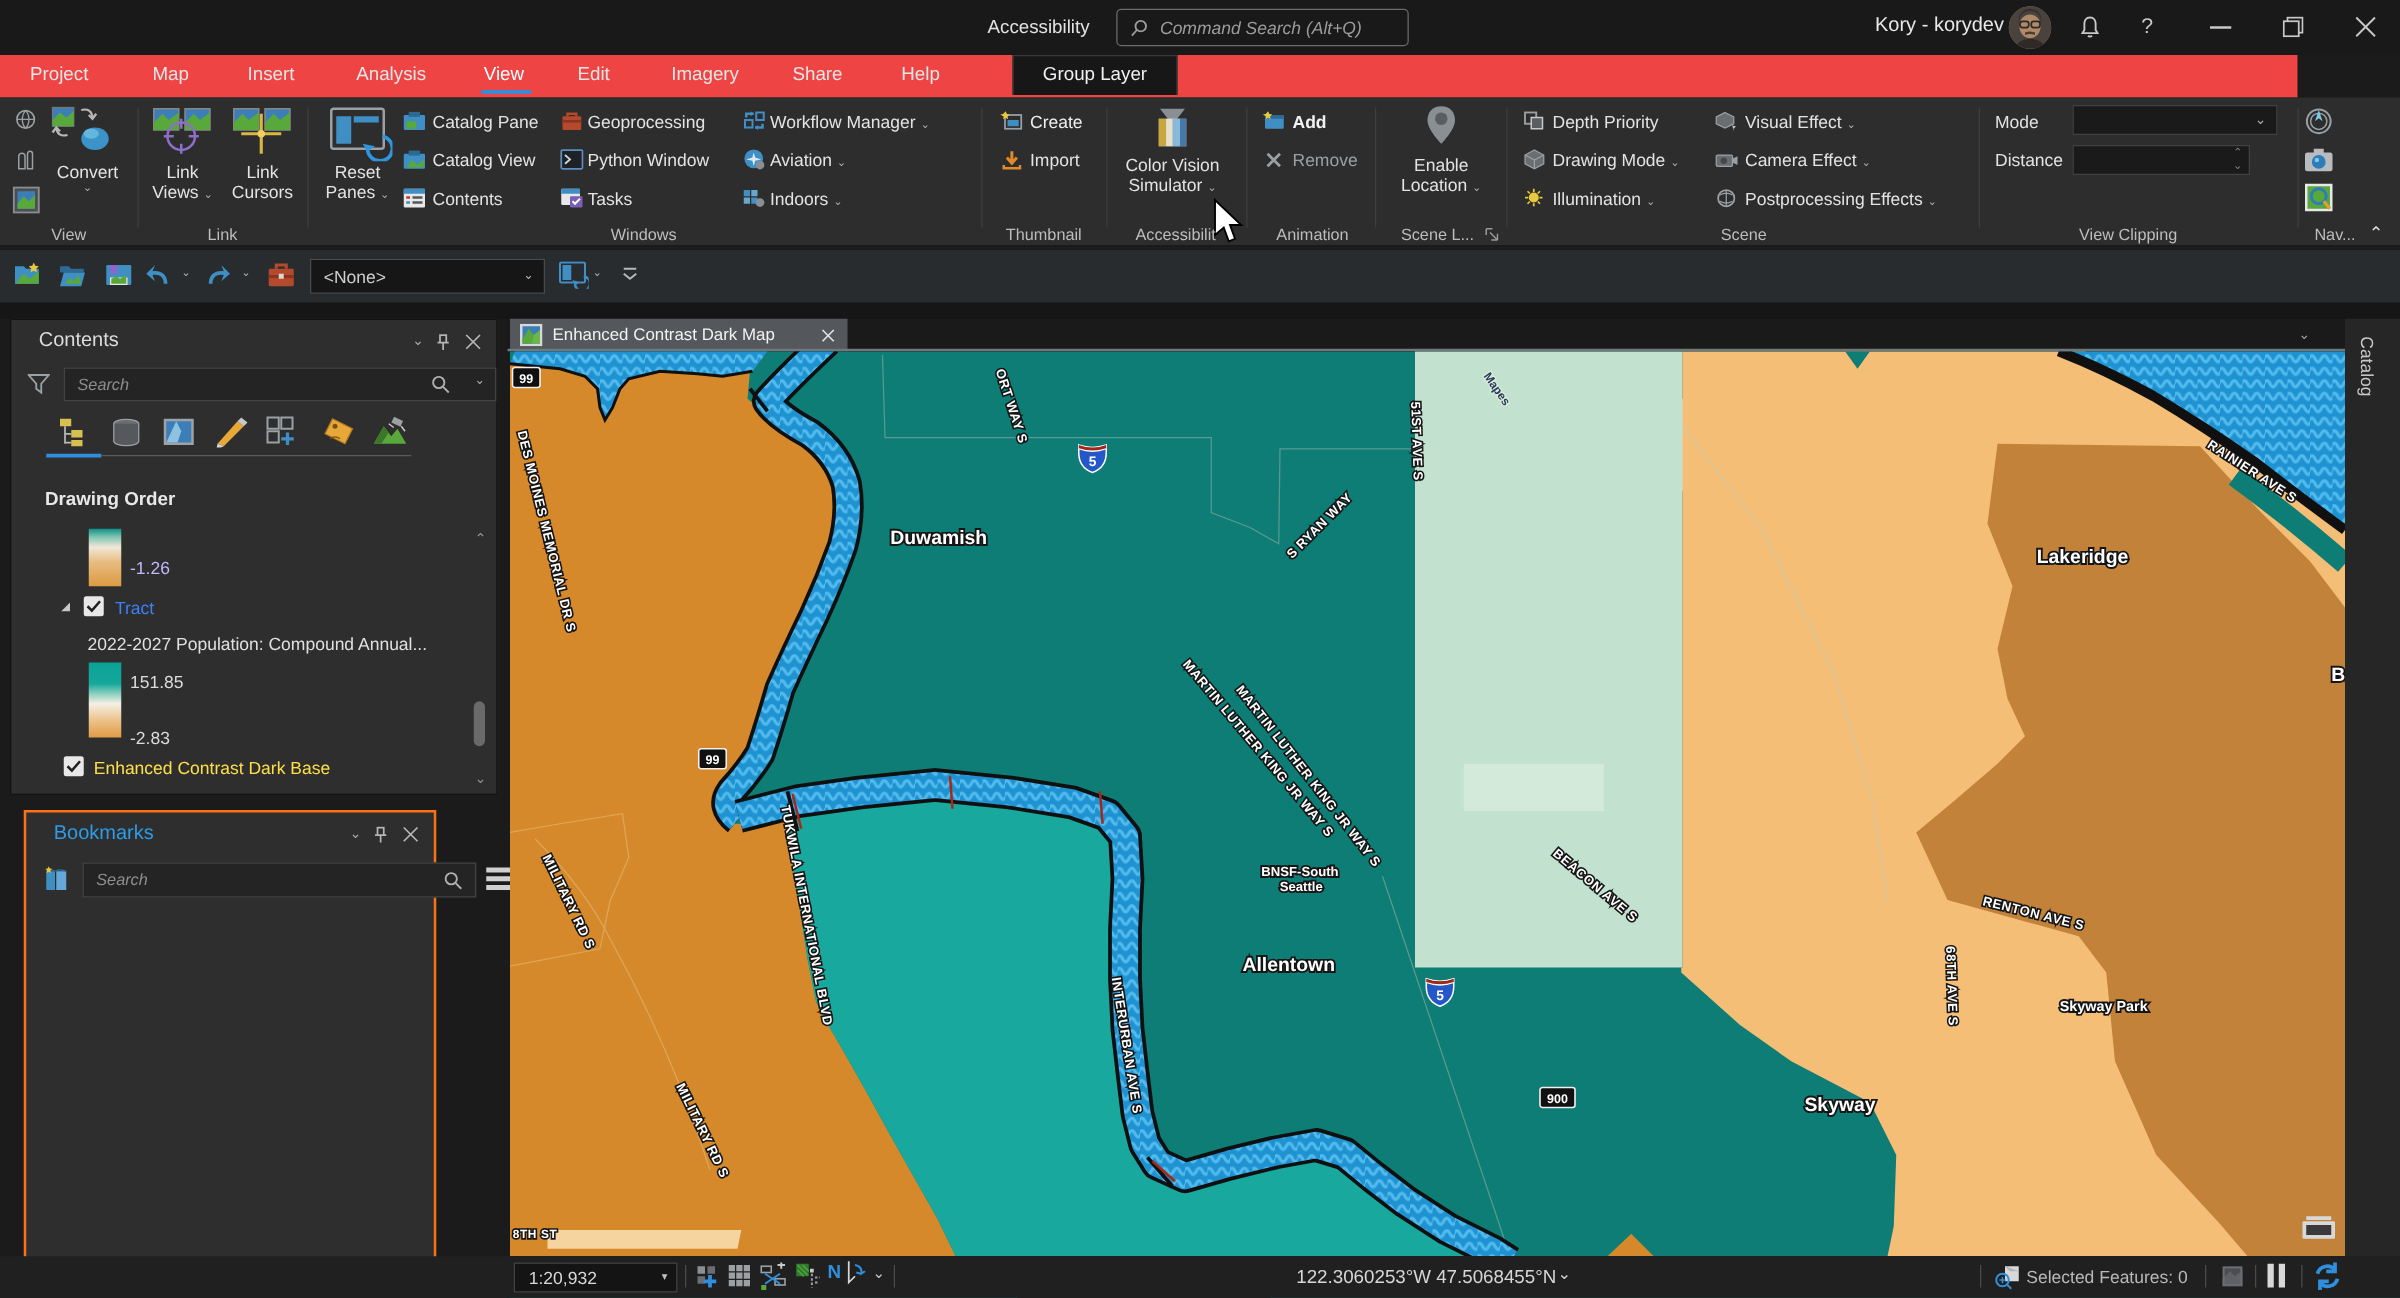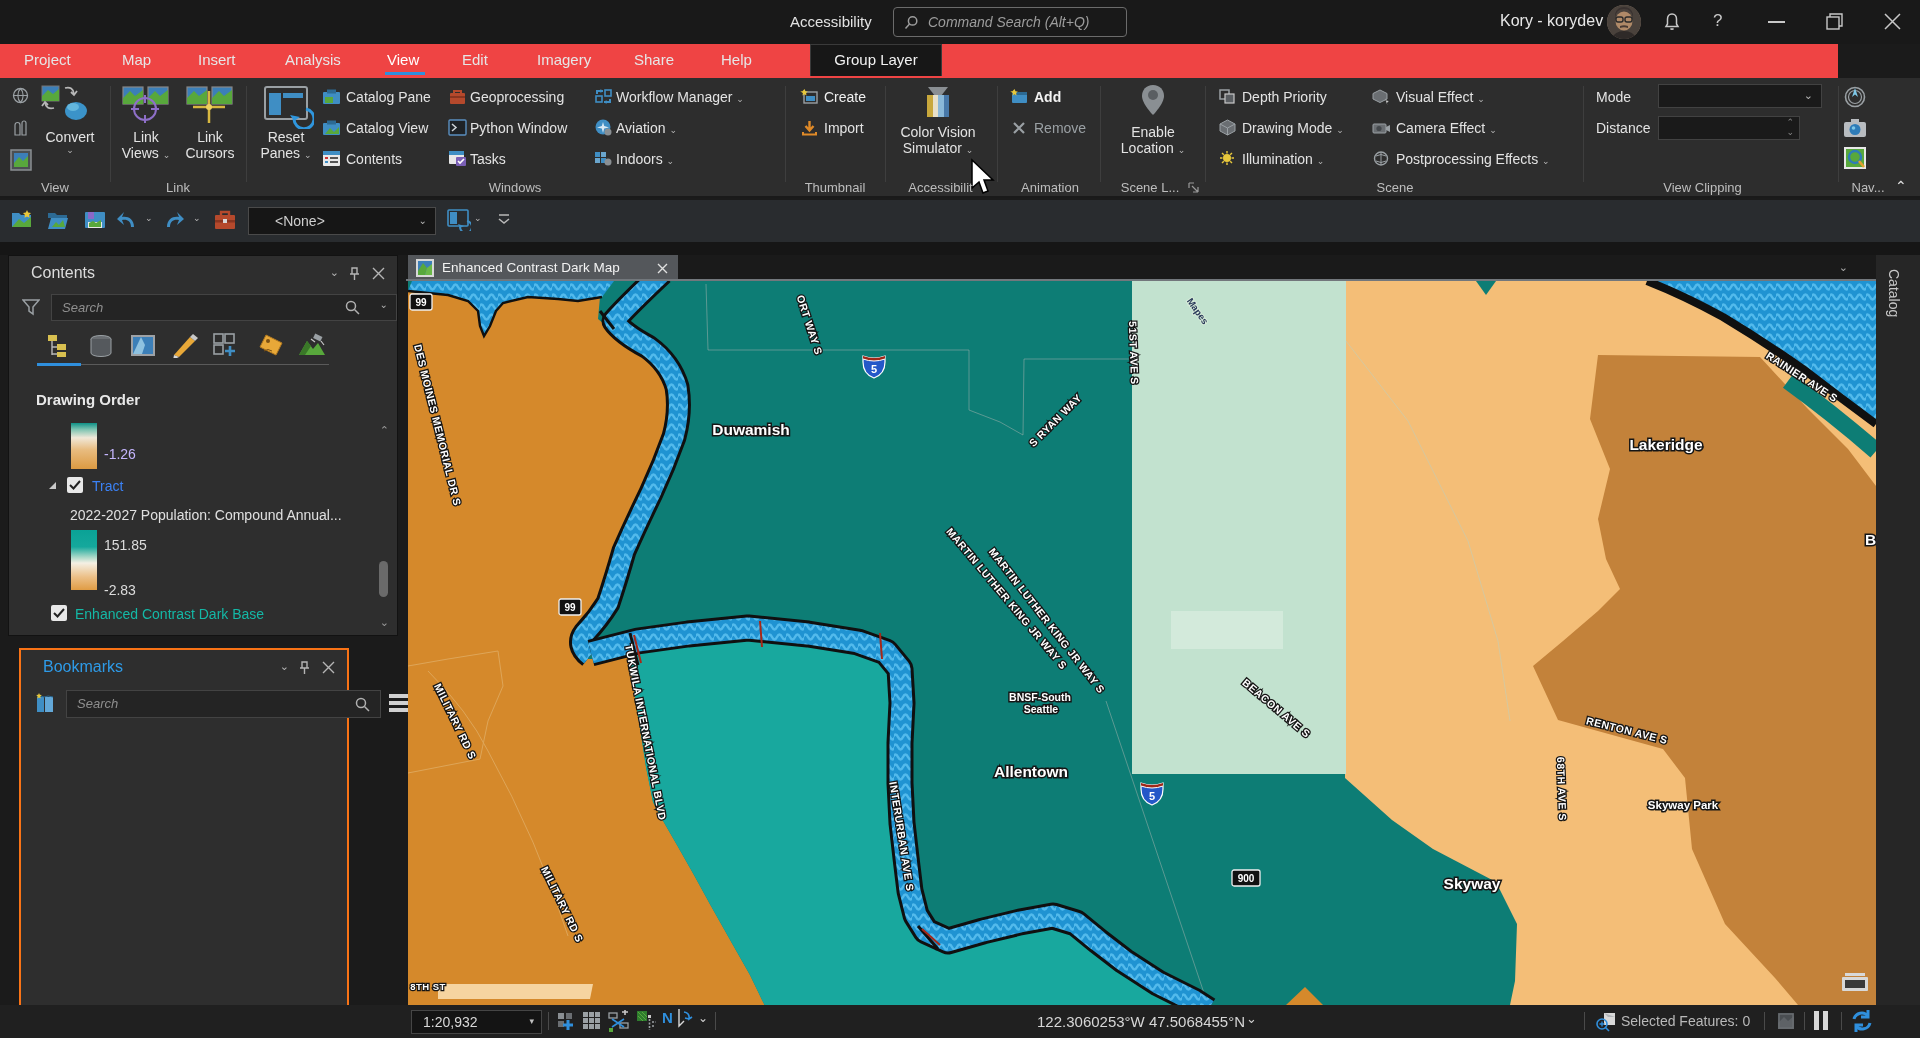--- a/index.html
+++ b/index.html
@@ -364,21 +364,21 @@
   <svg class="abs" style="left:163px;top:11px" width="22" height="18" viewBox="0 0 22 18">
       <path d="M4 16 C4 8 10 5 16 6 L14 1 L21 8 L14 14 L16 9 C11 8 7 10 7 16 Z" fill="#3f8ec4"></path>
     </svg>
   <div class="abs carr" style="left:193px;top:13px;">⌄</div>
   <svg class="abs" style="left:214px;top:9px" width="22" height="22" viewBox="0 0 22 22">
       <rect x="1" y="6" width="20" height="14" rx="1" fill="#b5492c"></rect>
       <path d="M7 6 V3 h8 v3" fill="none" stroke="#b5492c" stroke-width="2.4"></path>
       <rect x="1" y="11" width="20" height="2.5" fill="#8a3520"></rect>
       <rect x="9" y="10" width="4" height="4" fill="#d8d8d8"></rect>
     </svg>
-  <div class="abs" style="left:248px;top:7px;width:188px;height:28px;background:#161616;border:1px solid #4a4a4a;color:#cfcfcf;font-size:14px;line-height:26px;padding-left:26px;">&lt;None&gt;<span style="position:absolute;right:8px;top:0px;color:#b8b8b8;font-size:10px;">⌄</span></div>
+  <div class="abs" style="left:248px;top:7px;width:188px;height:28px;background:#161616;border:1px solid #4a4a4a;color:#cfcfcf;font-size:14px;line-height:26px;padding-left:10px;">&lt;None&gt;<span style="position:absolute;right:8px;top:0px;color:#b8b8b8;font-size:10px;">⌄</span></div>
   <svg class="abs" style="left:447px;top:9px" width="24" height="22" viewBox="0 0 24 22">
       <rect x="1" y="1" width="20" height="16" rx="1" fill="none" stroke="#3f8ec4" stroke-width="1.6"></rect>
       <rect x="3" y="3" width="7" height="12" fill="#3f8ec4"></rect>
       <path d="M20 12 a6 6 0 1 1 -7 6" fill="none" stroke="#3f8ec4" stroke-width="2"></path>
       <path d="M11 15 l2 4 l4 -2" fill="#3f8ec4"></path>
     </svg>
   <div class="abs carr" style="left:474px;top:13px;">⌄</div>
   <svg class="abs" style="left:496px;top:13px" width="16" height="16" viewBox="0 0 16 16">
       <path d="M3 2 H13 M3 6 L8 10 L13 6" fill="none" stroke="#b8b8b8" stroke-width="1.6"></path>
     </svg>
@@ -458,21 +458,21 @@
   <div class="abs" style="left:83px;top:222px;font-size:14px;color:#3b82f6;">Tract</div>
   <div class="abs" style="left:61px;top:251px;font-size:14px;color:#e0e0e0;width:340px;white-space:nowrap;overflow:hidden;">2022-2027 Population: Compound Annual...</div>
 
   <div class="abs" style="left:62px;top:274px;width:26px;height:60px;background:linear-gradient(#0aa296,#15a89c 28%,#a8d8c8 45%,#f4f0e4 55%,#ecc088 78%,#e09c44);"></div>
   <div class="abs" style="left:95px;top:281px;font-size:14px;color:#dcdcdc;">151.85</div>
   <div class="abs" style="left:95px;top:326px;font-size:14px;color:#dcdcdc;">-2.83</div>
 
   <div class="abs" style="left:42px;top:349px;width:16px;height:16px;background:#e8e8e8;border-radius:2px;"><svg width="16" height="16" viewBox="0 0 16 16">
         <path d="M3 8 l3.5 3.5 L13 4" fill="none" stroke="#222" stroke-width="2"></path>
       </svg></div>
-  <div class="abs" style="left:66px;top:350px;font-size:14px;color:#14b8a6;">Enhanced Contrast Dark Base</div>
+  <div class="abs" style="left:66px;top:350px;font-size:14px;color:#fde047;">Enhanced Contrast Dark Base</div>
 
   <div class="abs" style="right:8px;top:168px;color:#9a9a9a;font-size:11px;">⌃</div>
   <div class="abs" style="right:9px;top:305px;width:9px;height:36px;background:#6a6a6a;border-radius:5px;"></div>
   <div class="abs" style="right:8px;top:360px;color:#9a9a9a;font-size:11px;">⌄</div>
 </div>
 <div class="abs panel" id="bookmarks">
   <div class="ptitle" style="color:#2e9be8;">Bookmarks</div>
   <div class="abs" style="right:58px;top:10px;color:#b5b5b5;font-size:11px;">⌄</div>
   <svg class="abs" style="right:36px;top:11px" width="13" height="14" viewBox="0 0 13 14">
       <path d="M4 1 h5 v6 h-5 Z M2 7 h9 M6.5 7 v6" stroke="#b5b5b5" stroke-width="1.4" fill="none"></path>

